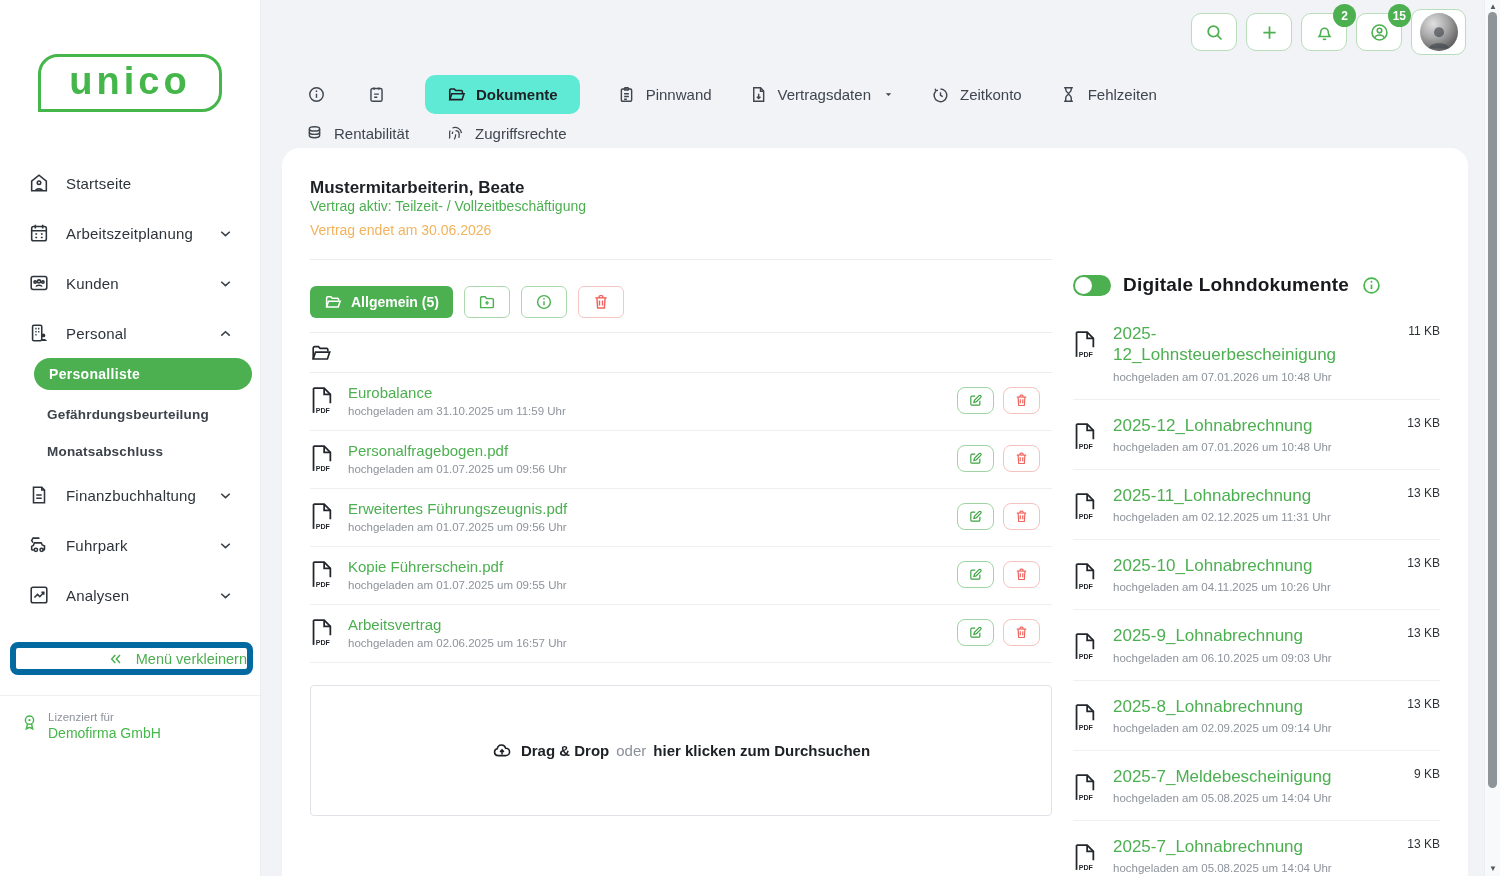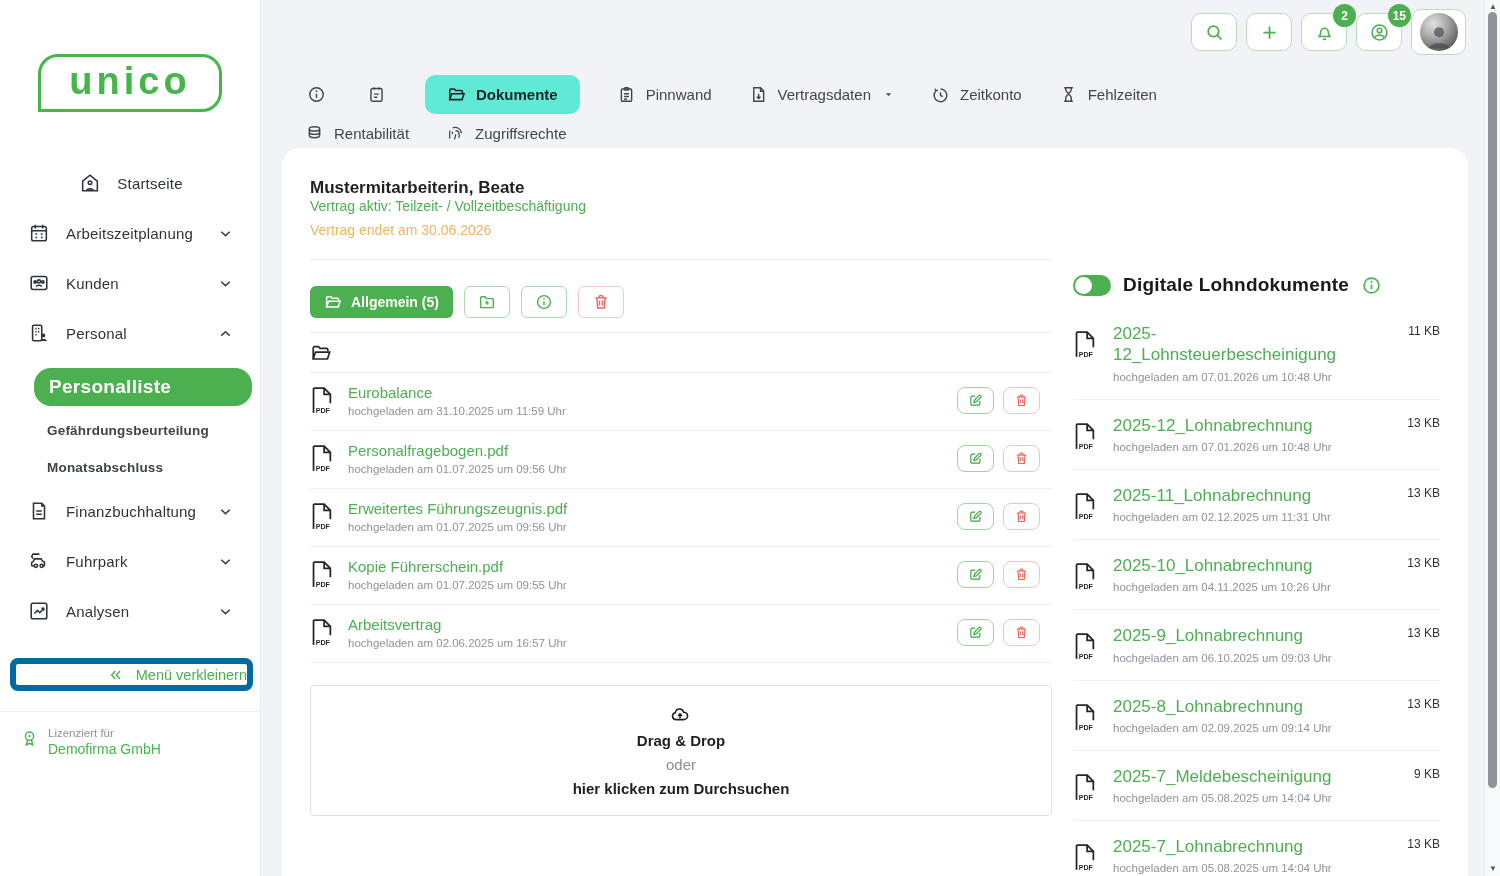--- a/index.html
+++ b/index.html
@@ -22,27 +22,27 @@
     border:3px solid #45b64a; border-radius:20px 20px 20px 0;
     display:flex; align-items:center; justify-content:center; background:#fff;
   }
   .logo-text {
     color:#45b64a; font-size:38px; font-weight:700; letter-spacing:4px;
     line-height:1; text-transform:lowercase; transform:translateY(-2px);
   }
   .nav { margin-top:46px; }
   .nav-item {
     display:flex; align-items:center; height:50px; padding:0 26px 0 28px;
-    color:#2e343b; font-size:15px; letter-spacing:.2px; cursor:pointer;justify-content:center;
+    color:#2e343b; font-size:15px; letter-spacing:.2px; cursor:pointer;
   }
   .nav-item .nicon { width:22px; height:22px; margin-right:16px; color:#2e343b; flex:none; }
   .nav-chevron { margin-left:auto; width:17px; height:17px; color:#3a4047; }
   .subnav-pill {
-    margin:10px 8px 6px 34px; background:#4caf50; color:#fff; border-radius:17px;
-    padding:8px 15px; font-weight:700; font-size:19px; letter-spacing:.3px; cursor:pointer;
+    margin:0 8px 6px 34px; background:#4caf50; color:#fff; border-radius:17px;
+    padding:8px 15px; font-weight:700; font-size:14px; letter-spacing:.3px; cursor:pointer;
   }
   .subnav-item {
     padding:11px 0 11px 47px; font-size:13.5px; font-weight:700;
     color:#3c434b; letter-spacing:.2px; cursor:pointer;
   }
   .collapse-btn {
     margin:22px 0 0 10px; width:243px; height:33px;
     border:6px solid #0369a1; border-radius:8px; background:#fff;
     color:#4caf50; font-size:14.5px; font-family:inherit;
     display:flex; align-items:center; justify-content:flex-end; gap:12px; cursor:pointer;
@@ -143,21 +143,21 @@
   .act-btn {
     width:37px; height:27px; background:#fff; border:1px solid #9fd4a2; border-radius:8px;
     color:#3da343; display:flex; align-items:center; justify-content:center; cursor:pointer;
   }
   .act-btn svg { width:15px; height:15px; }
   .act-btn.danger { border-color:#f4c3c1; color:#ee6560; }
 
   .dropzone {
     margin-top:22px; height:131px; border:1px solid #dfe3e7; border-radius:4px;
     display:flex; align-items:center; justify-content:center; gap:7px;
-    font-size:15px; cursor:pointer;flex-direction:column;
+    font-size:15px; cursor:pointer;
   }
   .dropzone svg { width:20px; height:20px; color:#1d2126; margin-right:2px; }
   .dz-bold { font-weight:700; color:#1d2126; }
   .dz-mid { color:#8a9097; }
 
   
   .payroll-head { margin-top:126px; display:flex; align-items:center; gap:12px; }
   .toggle { width:38px; height:21px; background:#4caf50; border-radius:11px; position:relative; flex:none; cursor:pointer; }
   .toggle .knob { position:absolute; left:2px; top:2px; width:17px; height:17px; background:#fff; border-radius:50%; }
   .payroll-title { font-size:19px; font-weight:700; color:#17191c; letter-spacing:.2px; }

